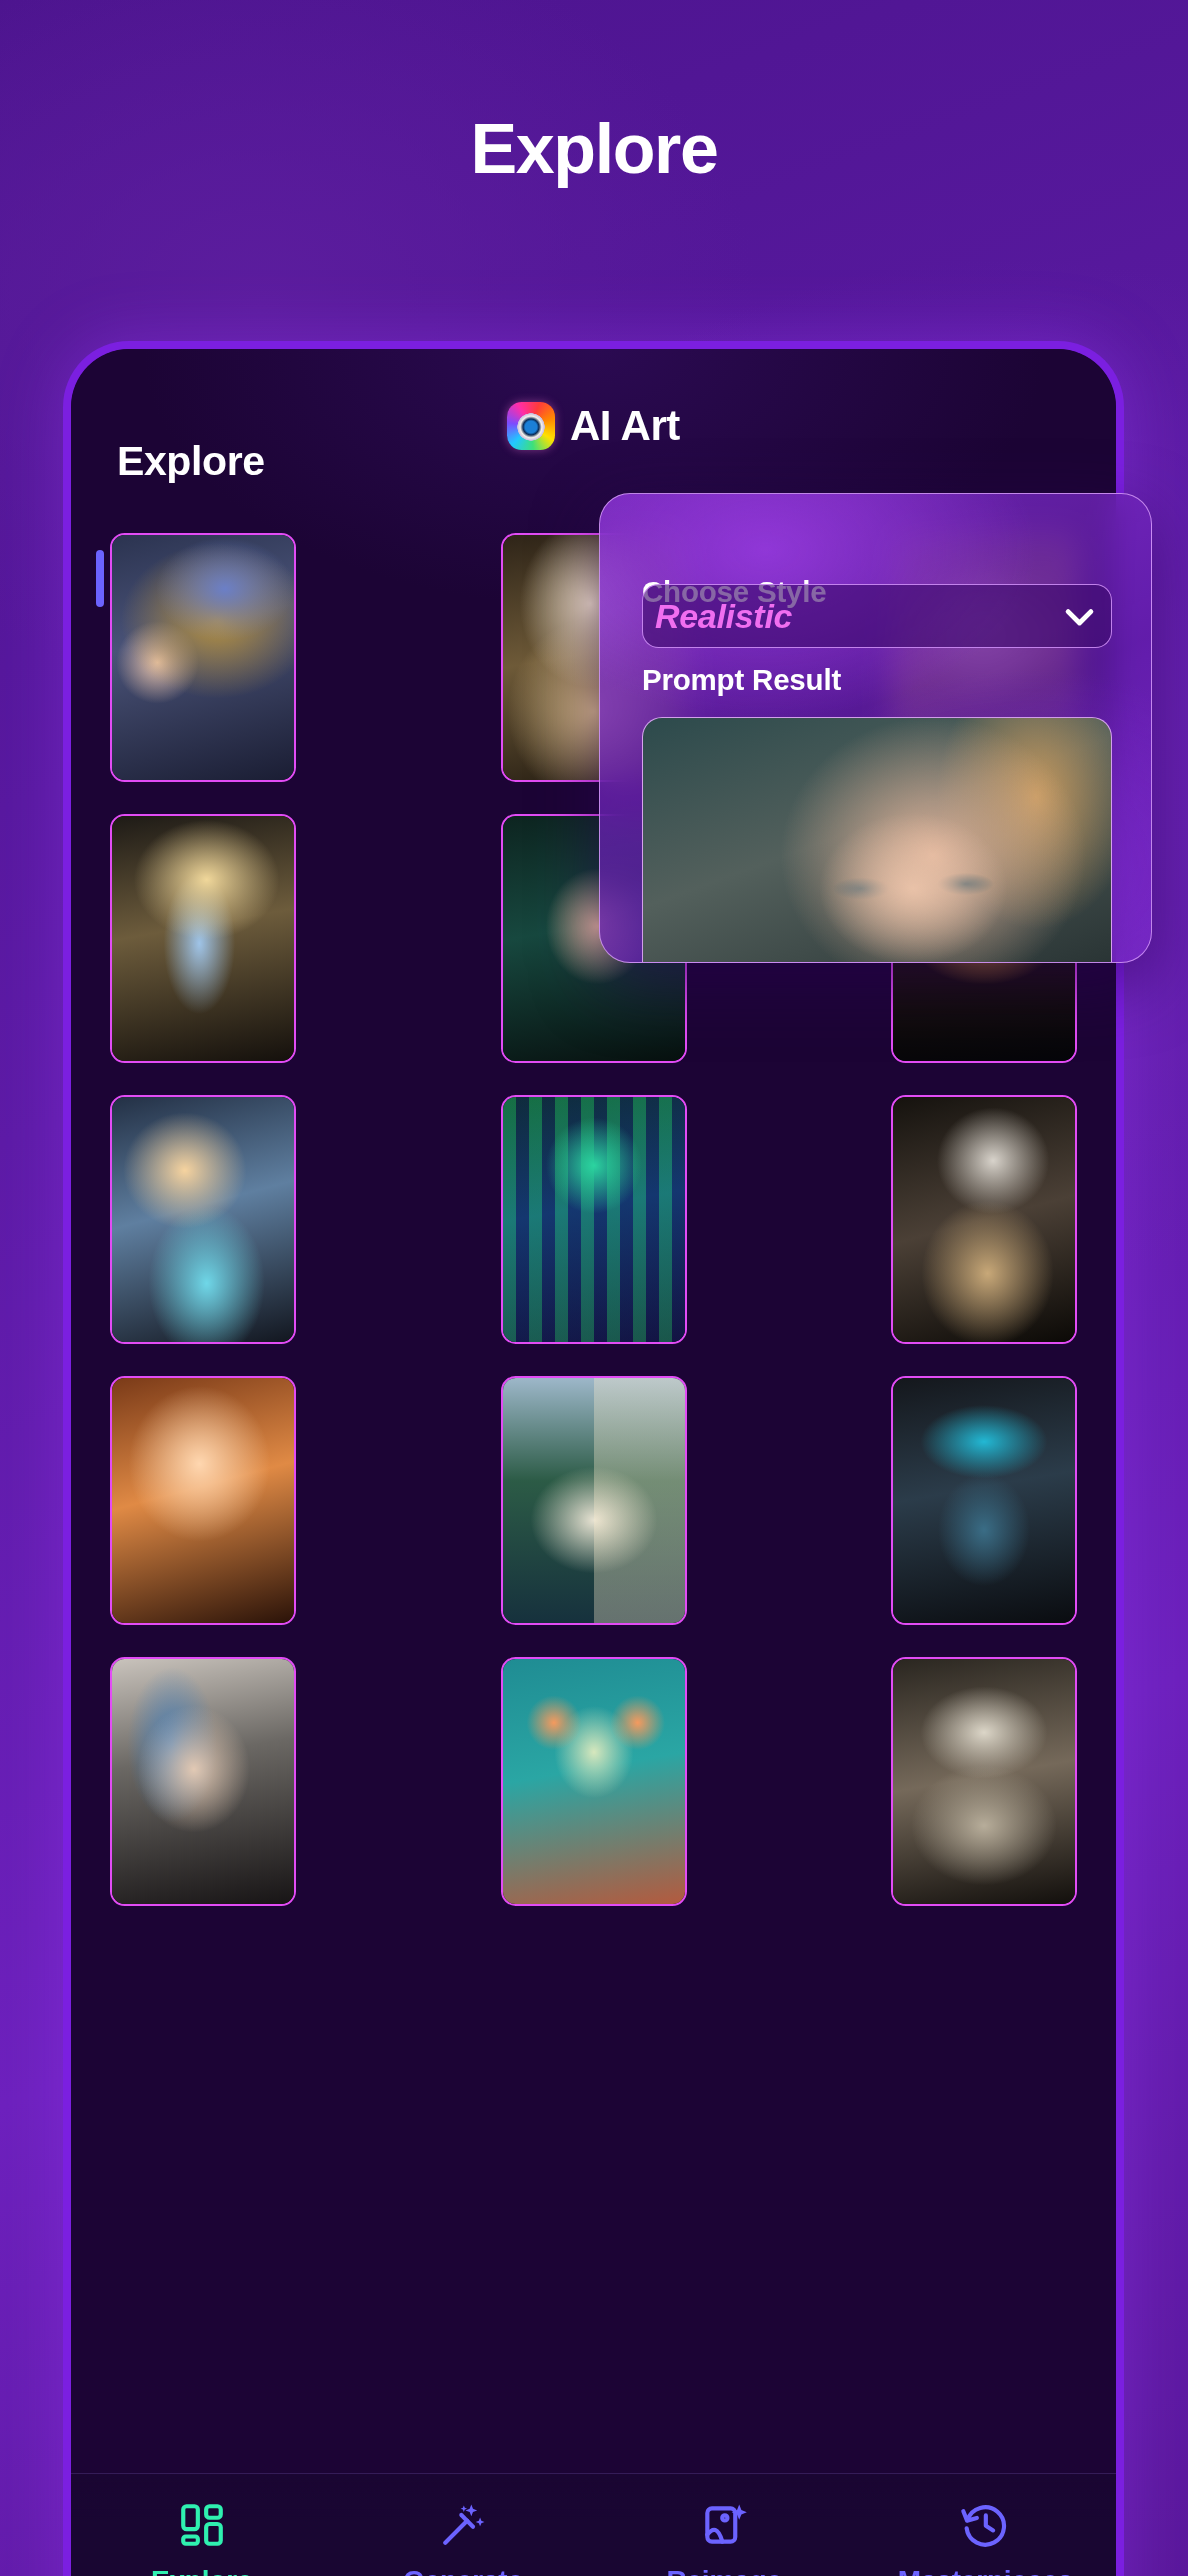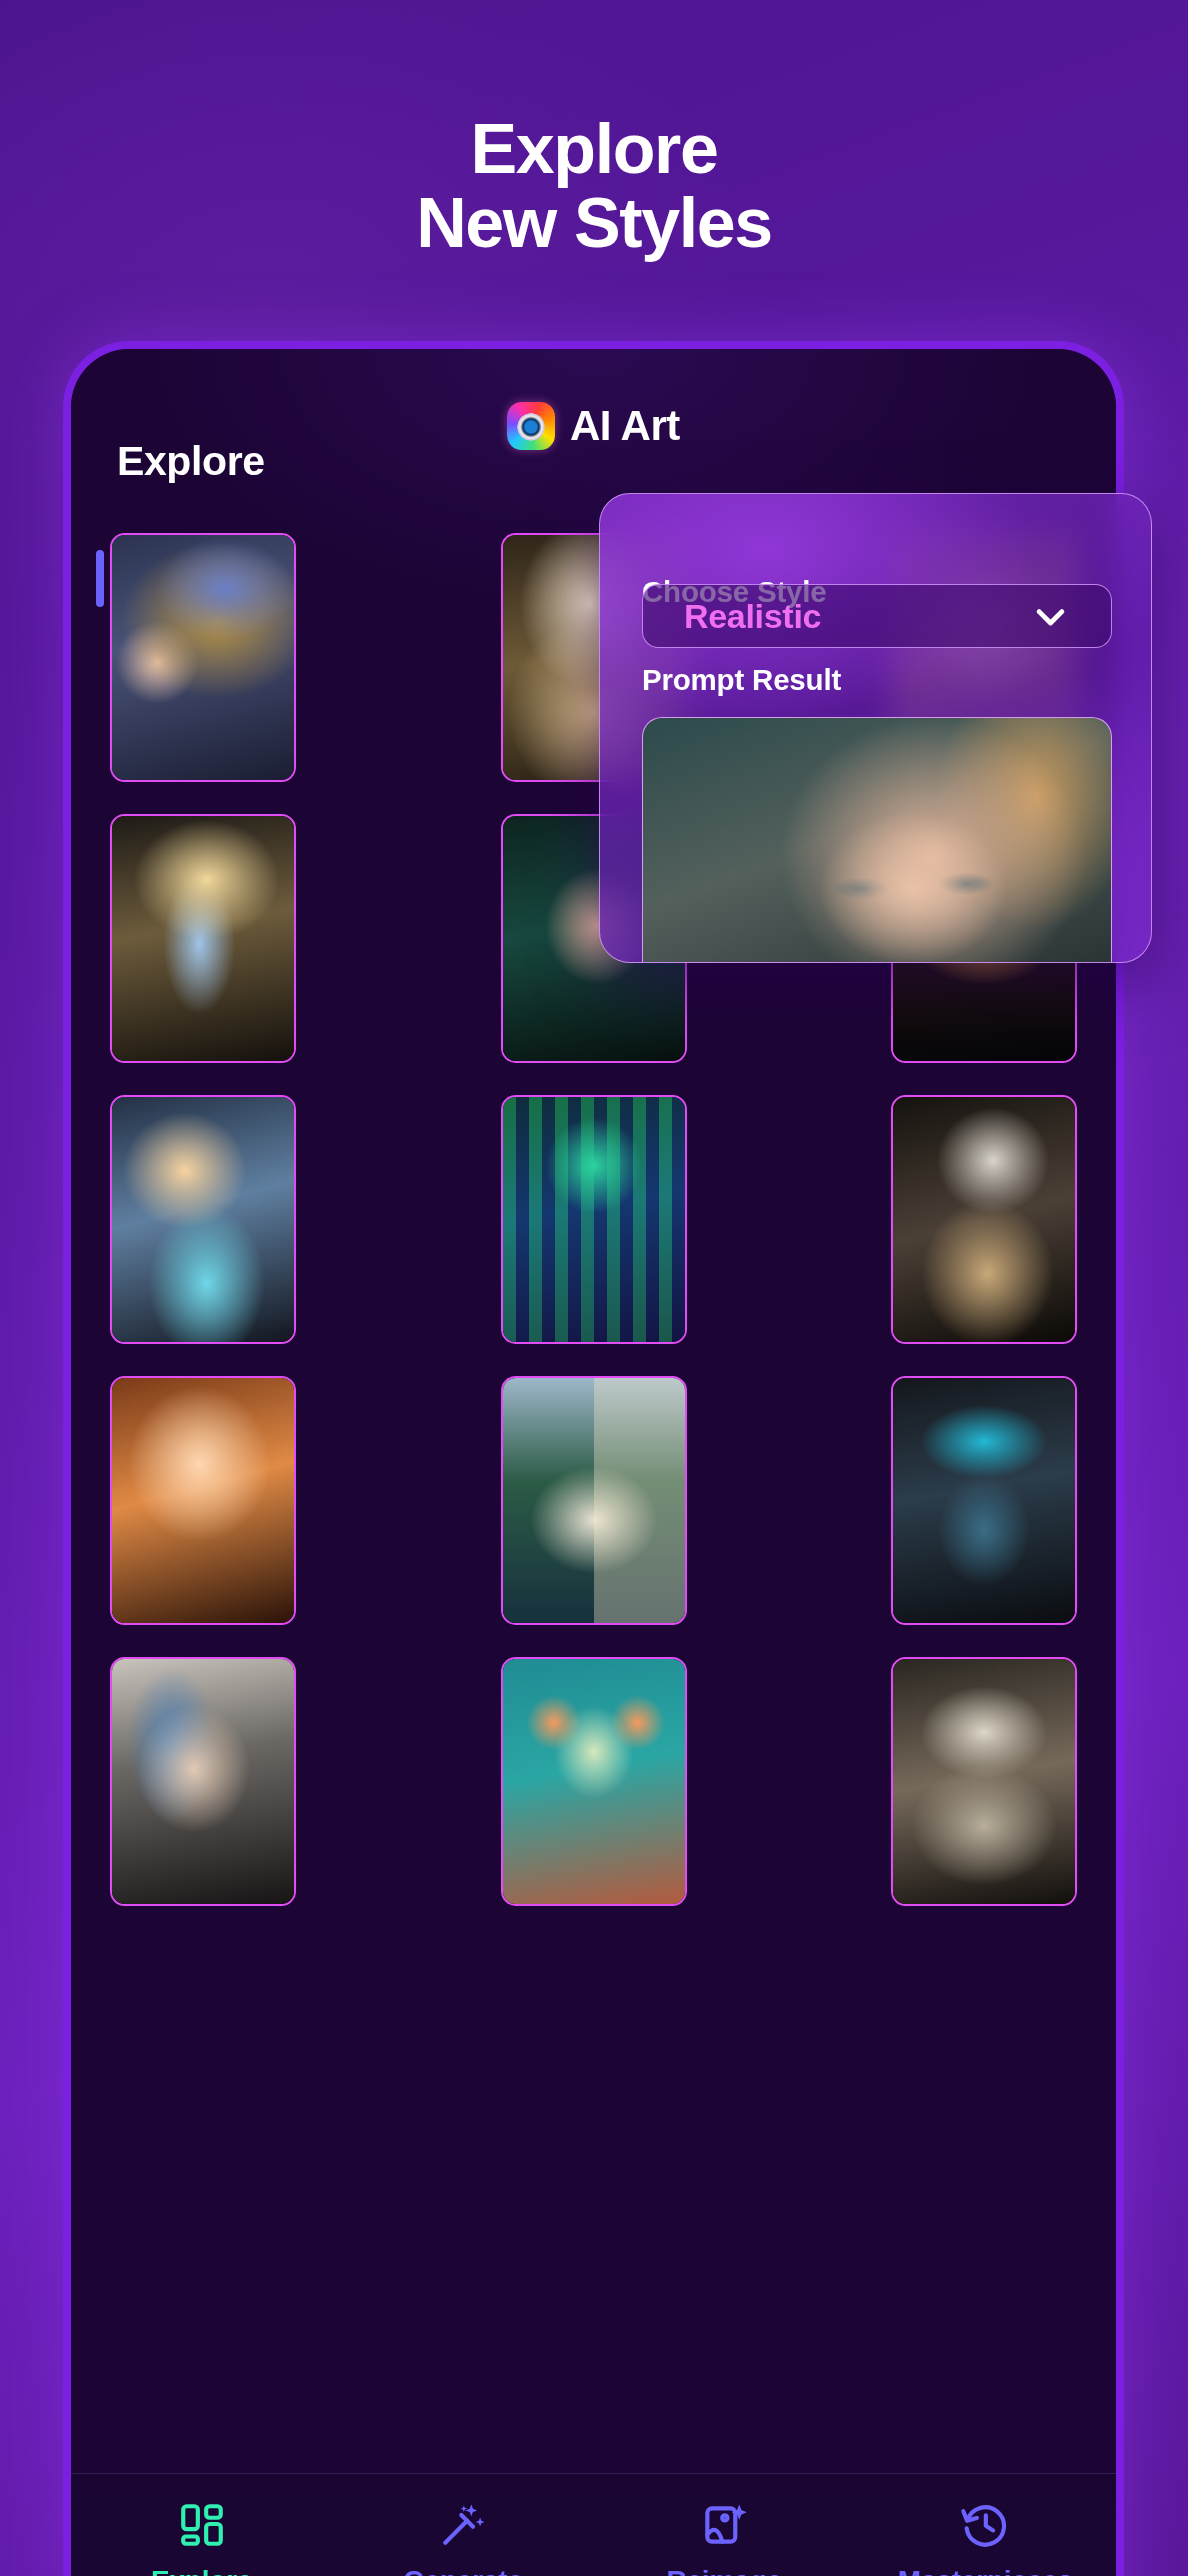--- a/index.html
+++ b/index.html
@@ -241,21 +241,22 @@
 
   .style-select {
     position: absolute;
     left: 42px; top: 90px;
     width: 470px; height: 64px;
     border-radius: 16.6px;
     border: 1.8px solid rgba(216,150,255,0.85);
     background: rgba(62,10,110,0.62);
     display: flex;
     align-items: center;
-    padding: 0 41px;
+    padding: 0 12px;
+    font-style: italic;
   }
   .style-value {
     color: #f06ef0;
     font-size: 34px;
     font-weight: 700;
     letter-spacing: -0.3px;
     flex: 1;
   }
   .chev { width: 39px; height: 39px; flex: 0 0 auto; }
 
@@ -279,21 +280,20 @@
       radial-gradient(ellipse 45% 46% at 48% 40%, rgba(236,196,170,0.95) 0%, rgba(236,196,170,0) 72%),
       radial-gradient(ellipse 14% 7% at 30% 40%, #3c5a66 0%, rgba(60,90,102,0) 70%),
       radial-gradient(ellipse 14% 7% at 66% 38%, #3c5a66 0%, rgba(60,90,102,0) 70%);
   }
 </style>
 </head>
 <body>
 
 <div class="headline">
   <span>Explore</span>
-  <span class="l2">New Styles</span>
 </div>
 
 <div class="phone">
 
   <div class="btn-side b1"></div>
   <div class="btn-side b2"></div>
   <div class="btn-side b3"></div>
 
   <div class="phone-inner">
 

